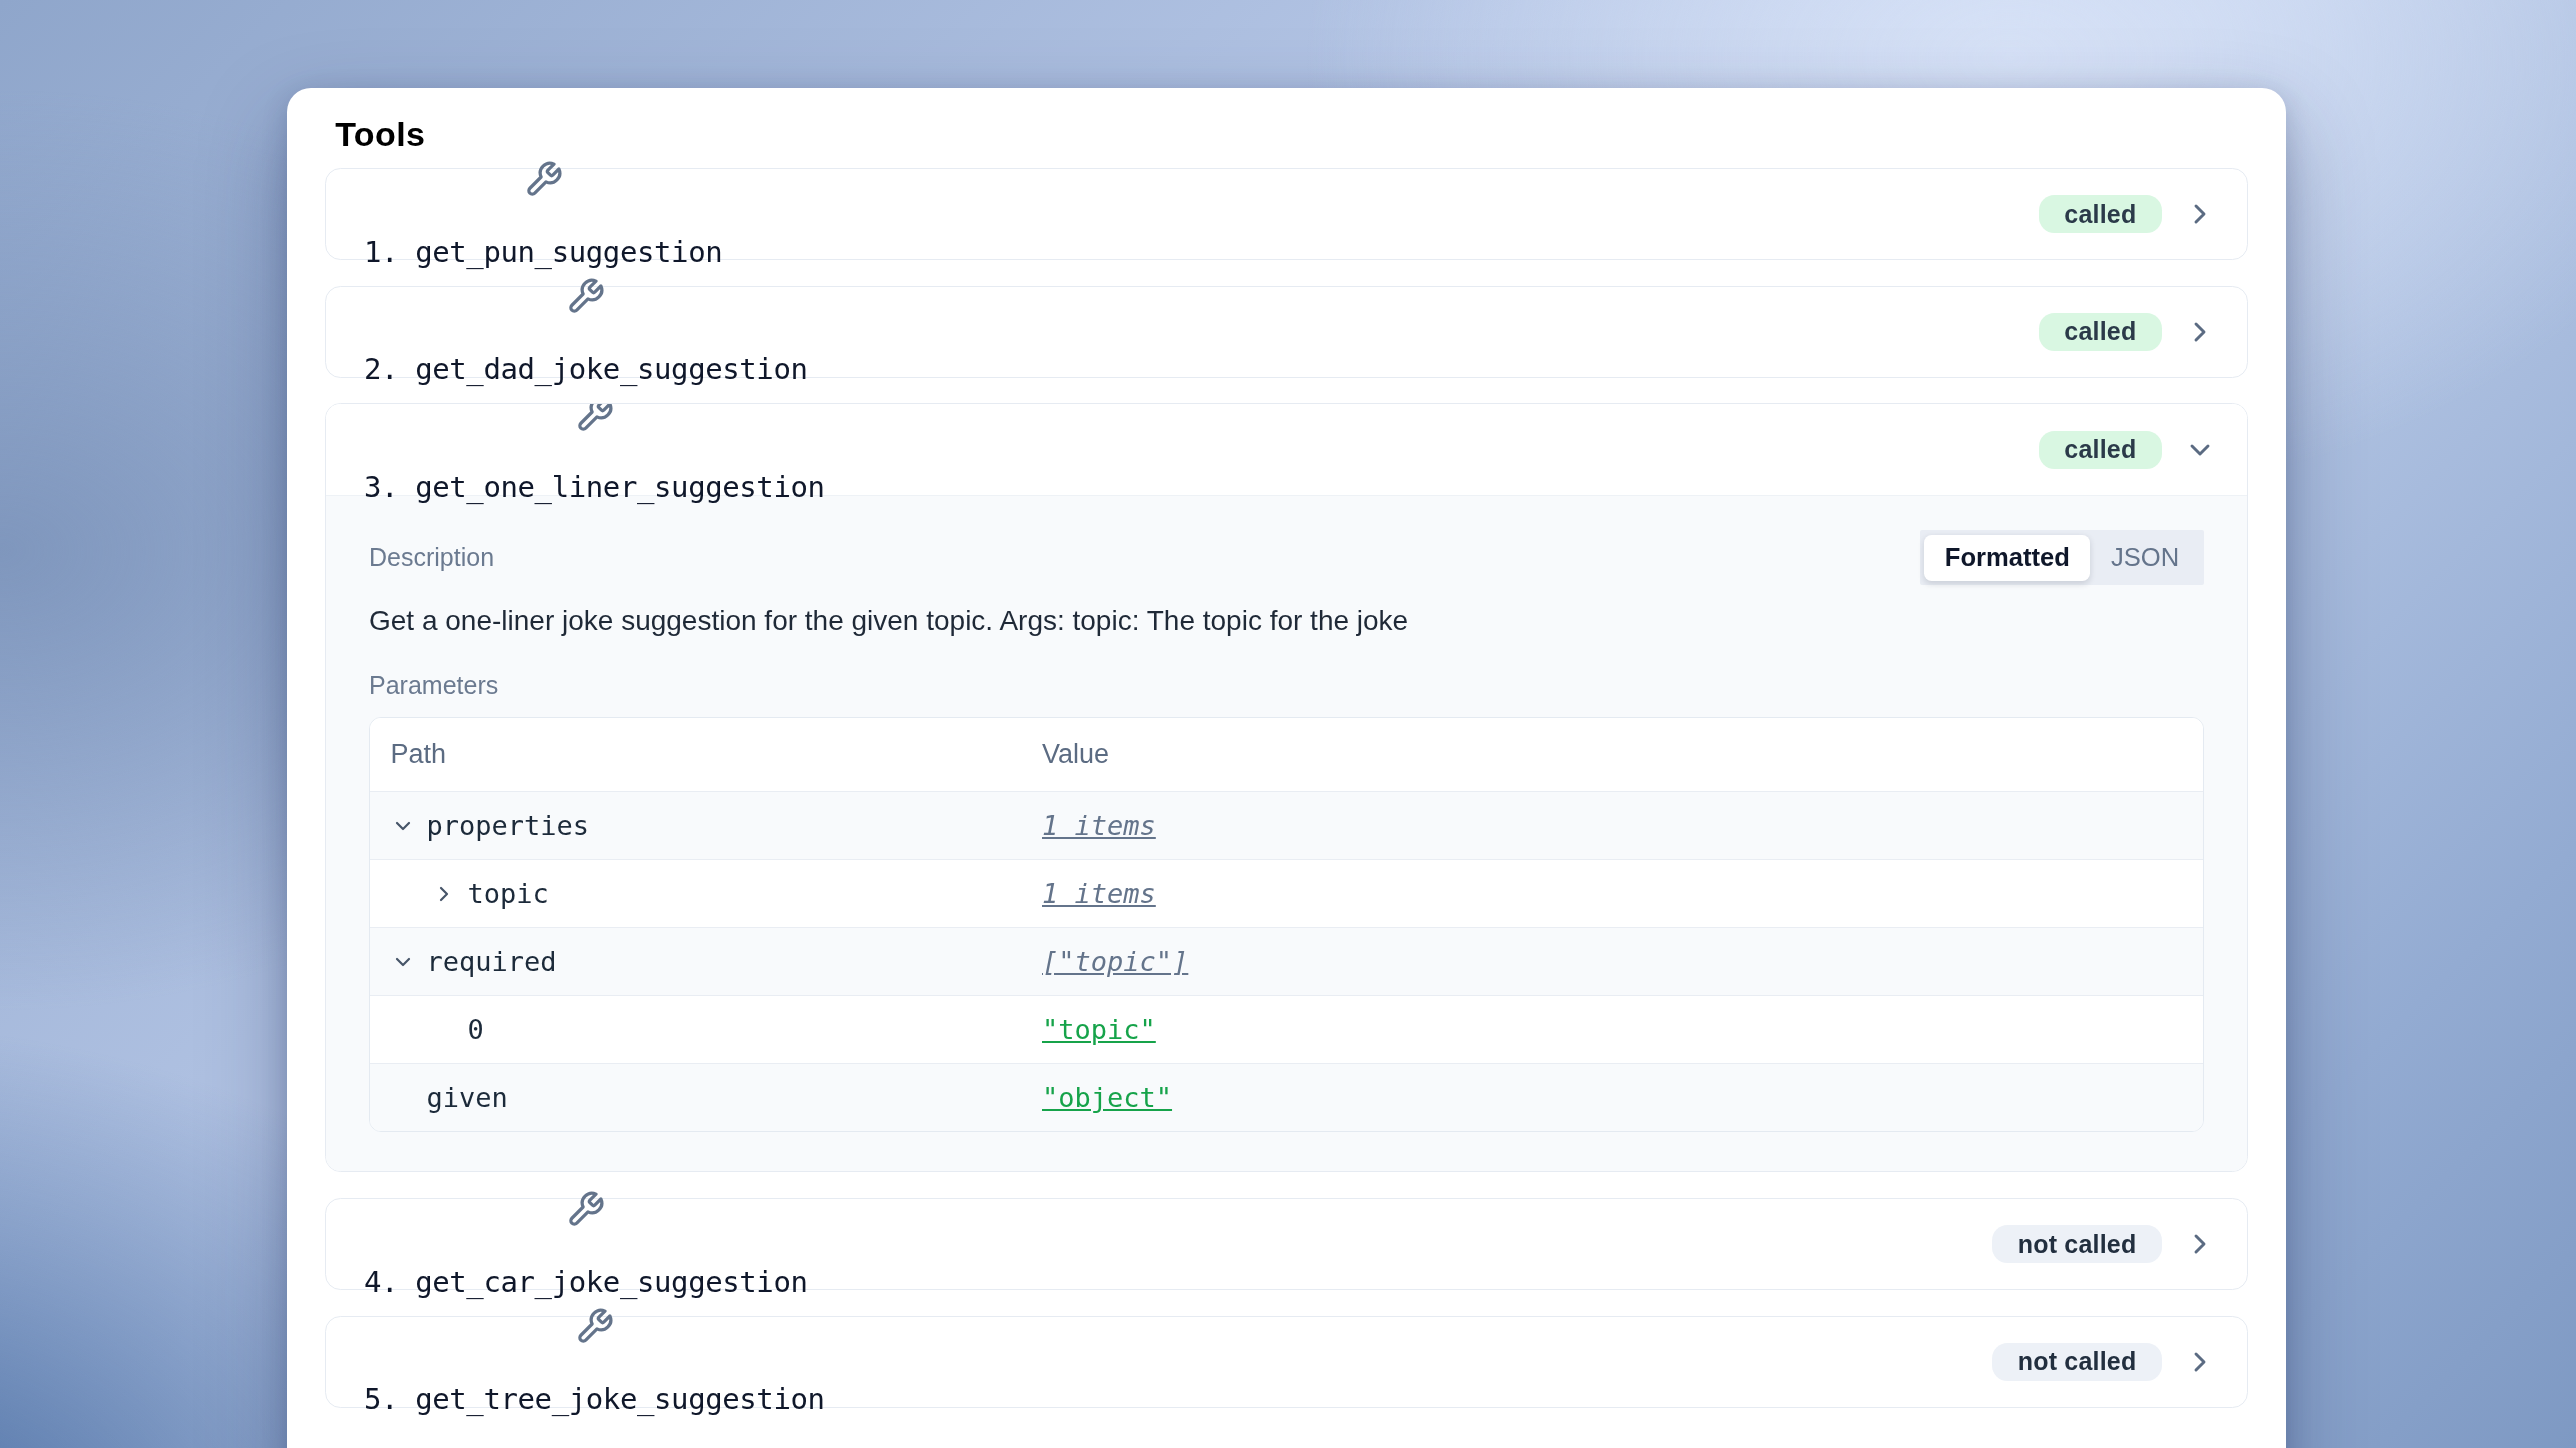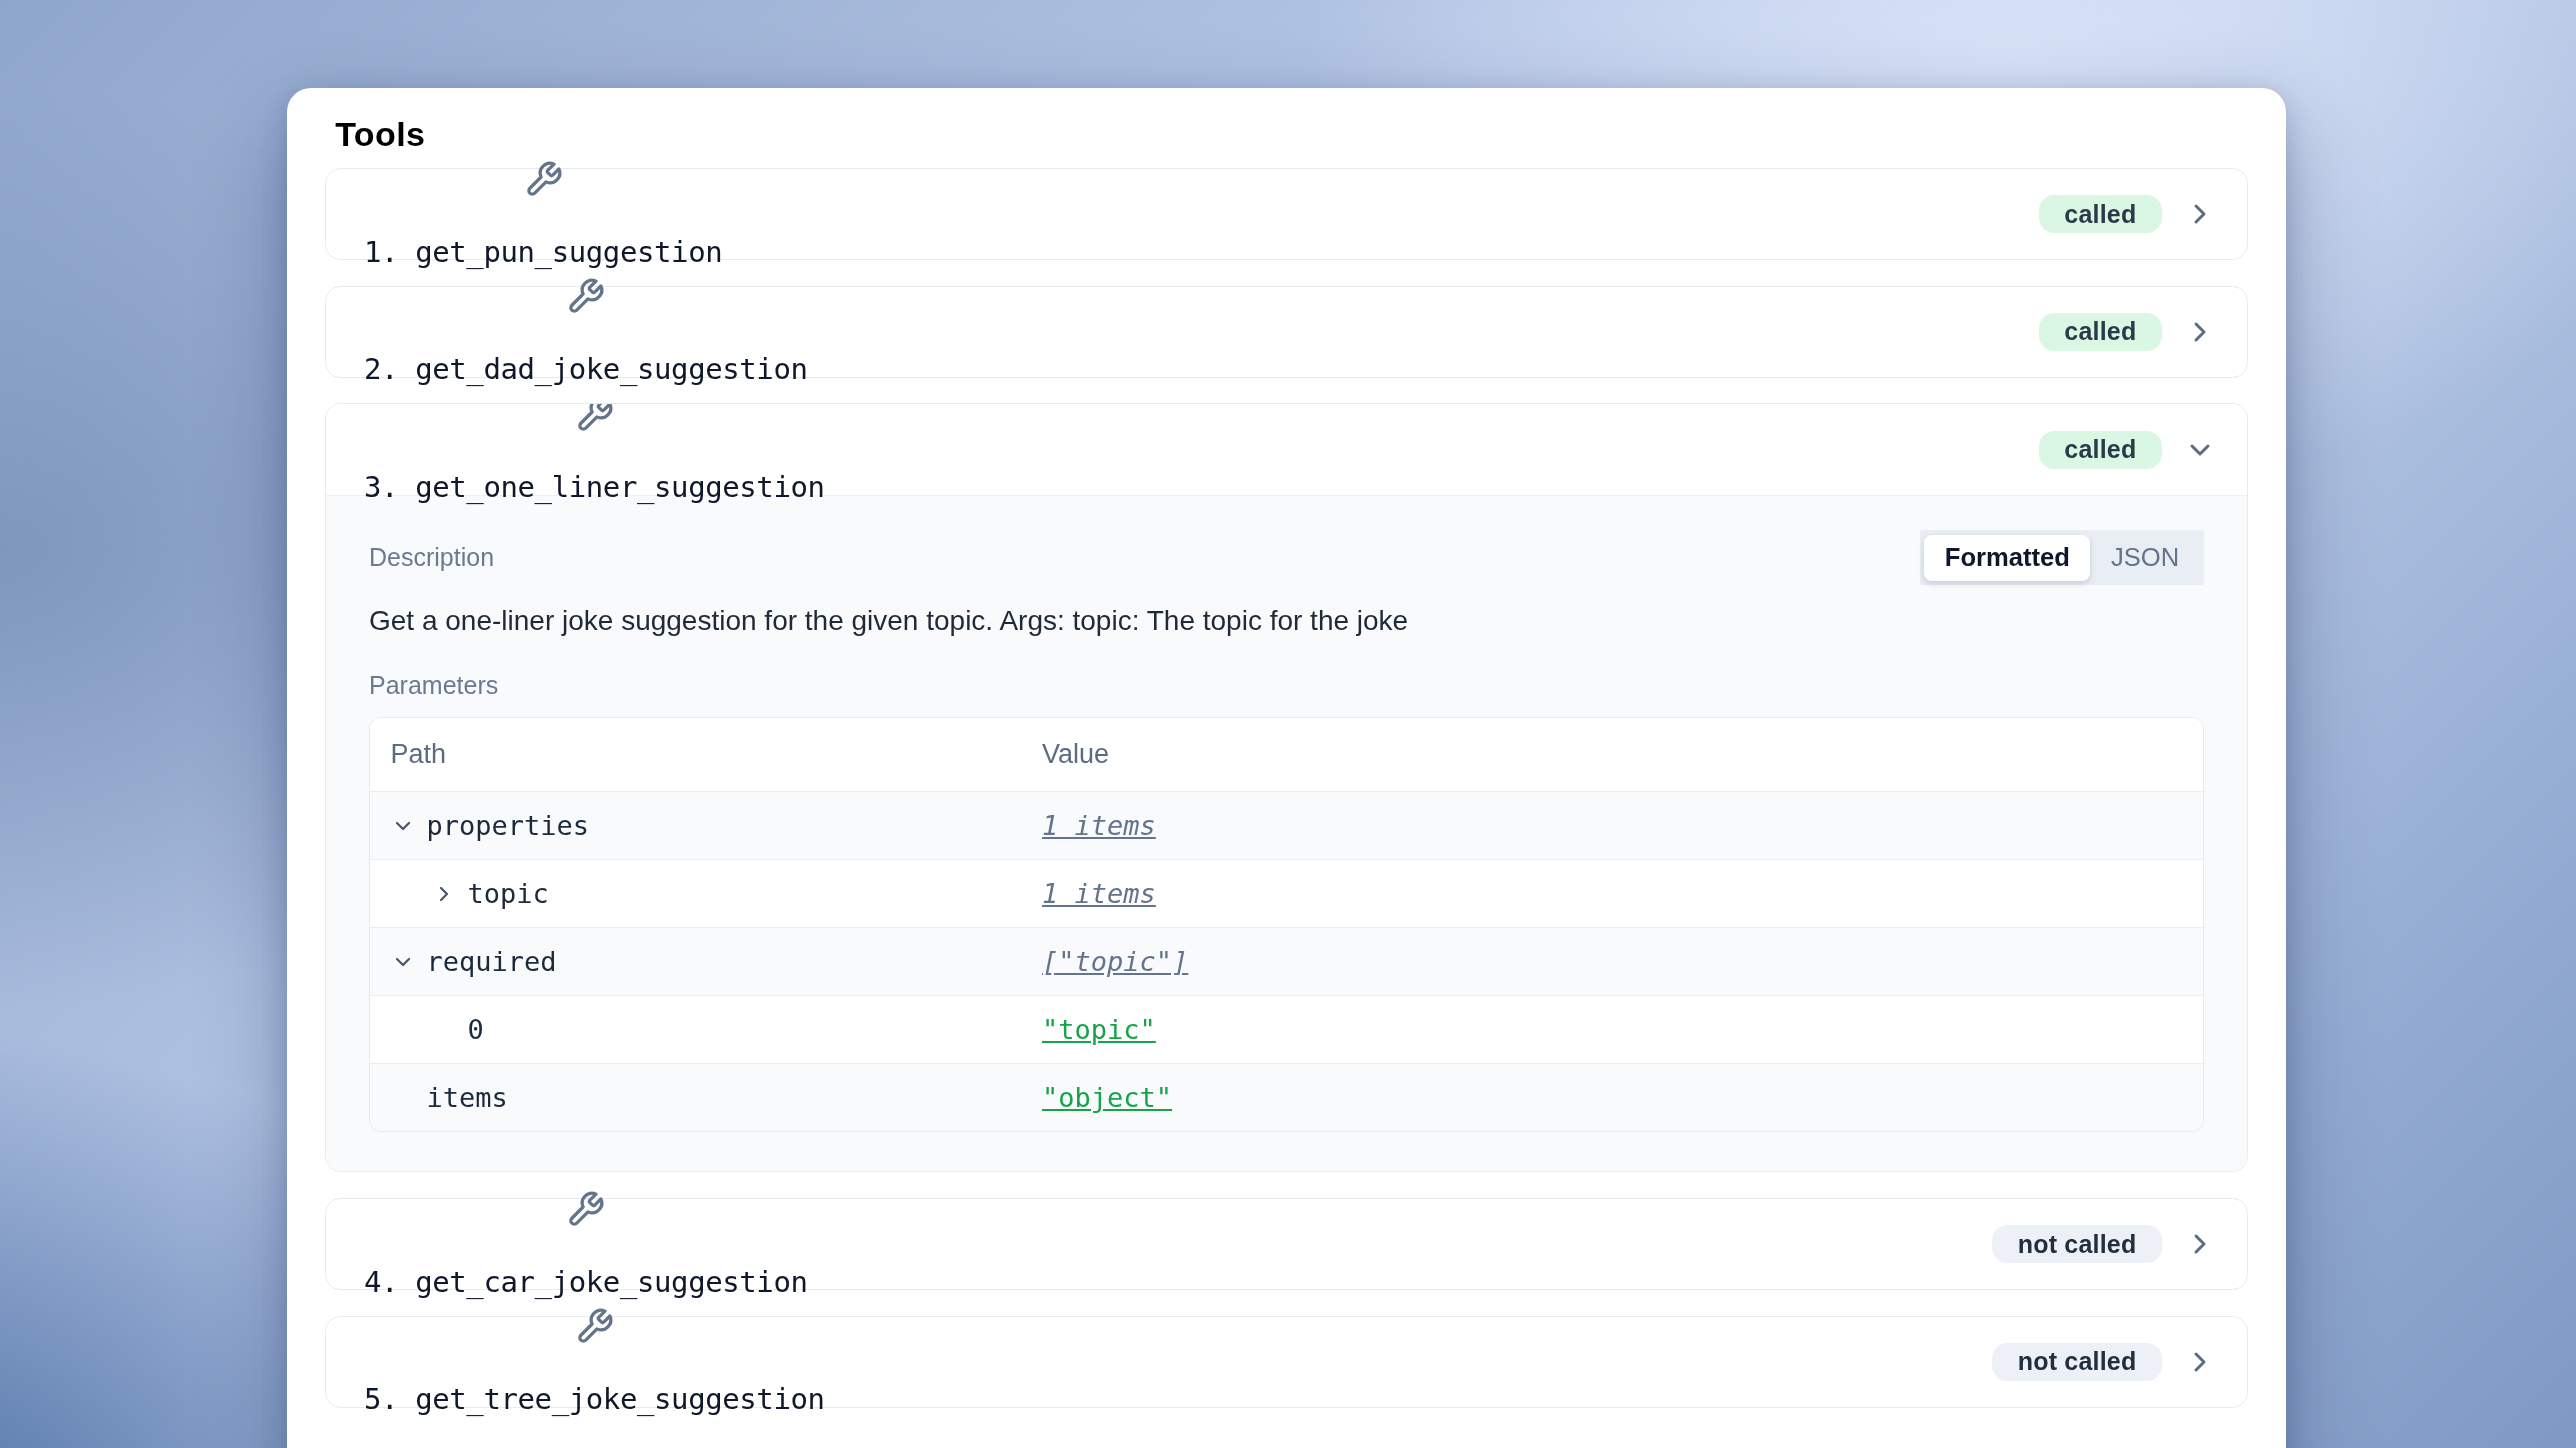--- a/index.html
+++ b/index.html
@@ -193,21 +193,21 @@
               <span class="indent"></span>
               <span class="spacer"></span>
               <span class="key">0</span>
             </div>
             <div class="val str">"topic"</div>
           </div>
 
           <div class="trow">
             <div class="cell-path">
               <span class="spacer"></span>
-              <span class="key">items</span>
+              <span class="key">given</span>
             </div>
             <div class="val str">"object"</div>
           </div>
         </div>
       </div>
     </div>
 
     <div class="tool-row">
       <div class="tool-left">
         <span class="wrench">

